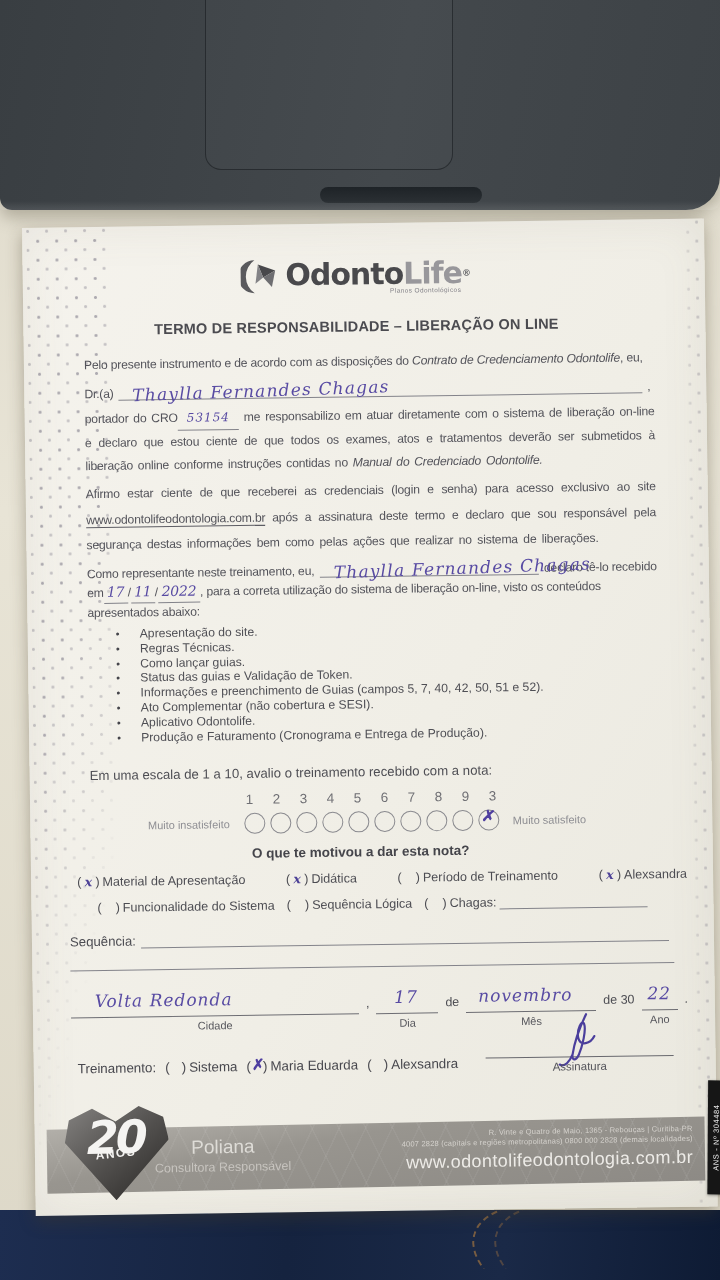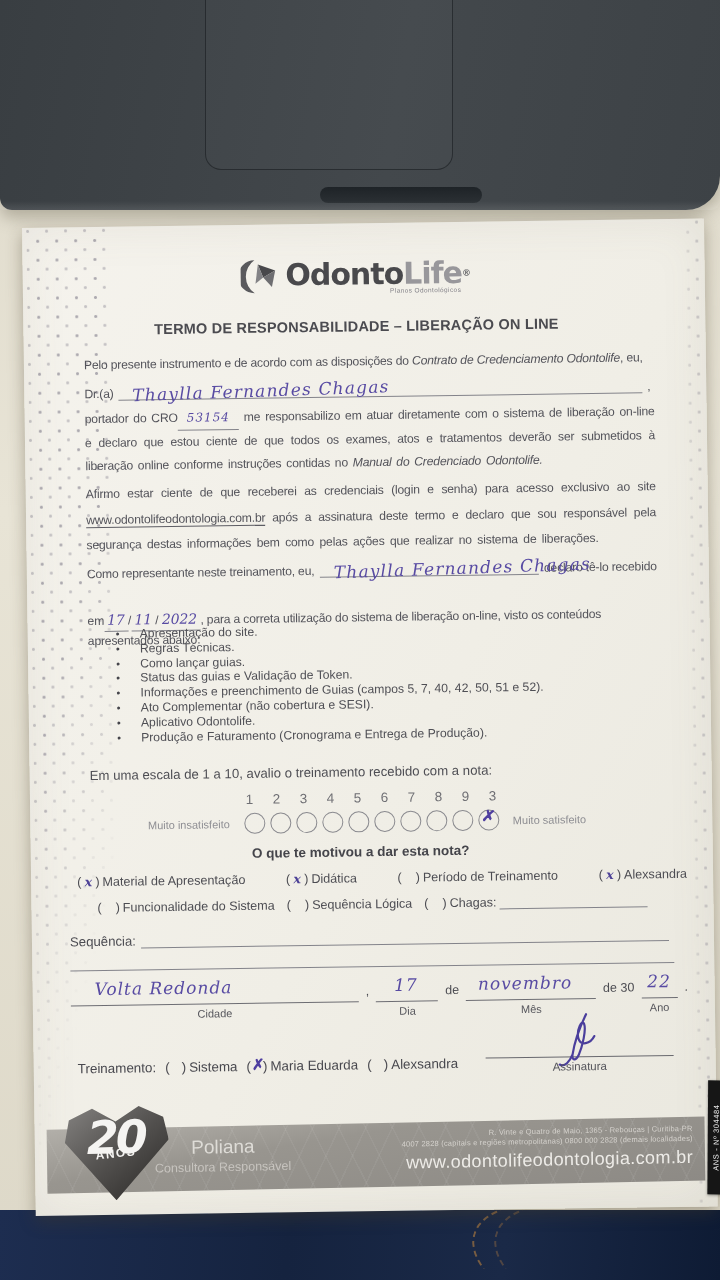--- a/index.html
+++ b/index.html
@@ -55,21 +55,21 @@
   .fill-line{flex:1;border-bottom:1px solid #83838a;position:relative;height:20px;margin:0 5px;}
   .hw{font-family:"DejaVu Serif", serif;font-style:italic;color:#584ba3;}
   .hw-name{position:absolute;left:14px;bottom:-3px;font-size:17px;letter-spacing:1.2px;white-space:nowrap;transform:rotate(-1.2deg);}
   .p1tail{position:absolute;top:181px;left:60px;width:570px;line-height:23px;text-align:justify;word-spacing:1.6px;}
   .hw-cro{display:inline-block;border-bottom:1px solid #83838a;padding:0 9px;font-size:12px;letter-spacing:1px;}
   .p2{position:absolute;top:255px;left:60px;width:570px;line-height:25.5px;text-align:justify;word-spacing:2.2px;}
   .u{border-bottom:1px solid #5c5c63;padding-bottom:0;}
   .p3l1{position:absolute;top:333px;left:60px;width:570px;}
   .p3l2{position:absolute;top:356px;left:60px;width:570px;line-height:19.5px;}
   .dl{display:inline-block;border-bottom:1px solid #83838a;text-align:center;min-width:24px;font-size:14px;}
-  .dl-y{min-width:42px;margin-top:28px;}
+  .dl-y{min-width:42px;}
   
   .bullets{position:absolute;top:400px;left:88px;width:530px;color:#4f4f55;font-size:12.2px;}
   .brow{display:flex;line-height:14.8px;}
   .bdot{width:24px;font-size:11px;color:#45454b;}
   
   .scale-intro{position:absolute;top:541px;left:60px;font-size:13.2px;color:#4e4e54;}
   .nums{position:absolute;top:567px;left:0;right:0;display:flex;justify-content:center;gap:5px;}
   .nums .sp{width:100px;}
   .num{width:22px;text-align:center;font-size:13.5px;color:#6f6f74;}
   .circles{position:absolute;top:588px;left:0;right:0;display:flex;justify-content:center;align-items:center;gap:5px;}
@@ -91,21 +91,21 @@
   
   .citydate{position:absolute;top:752px;left:38px;right:34px;display:flex;align-items:flex-end;font-size:12.5px;color:#4c4c52;}
   .cd-col{display:flex;flex-direction:column;}
   .cd-val{border-bottom:1.2px solid #6d6d73;font-size:17px;height:26px;padding-left:24px;white-space:nowrap;letter-spacing:1px;}
   .cd-lab{font-size:11px;color:#56565c;text-align:center;margin-top:3px;}
   .cd-city{flex:0 0 288px;}
   .cd-day{flex:0 0 62px;}
   .cd-day .cd-val{padding-left:18px;}
   .cd-month{flex:0 0 130px;}
   .cd-month .cd-val{padding-left:12px;}
-  .cd-year{flex:0 0 36px;}
+  .cd-year{flex:0 0 36px;margin-top:12px;}
   .cd-year .cd-val{padding-left:6px;}
   .cd-join{margin:0 7px 19px;white-space:nowrap;}
   
   .ministrante{position:absolute;top:831px;left:44px;display:flex;align-items:flex-end;gap:9px;font-size:13.4px;color:#48484e;}
   .m-mark{display:inline-block;width:10px;text-align:center;font-size:15px;font-weight:bold;color:#4f3fa0;margin:0 -2px;}
   .sigblock{position:absolute;top:790px;right:42px;width:188px;text-align:center;}
   .sig-svg{display:block;margin:0 auto -12px auto;}
   .sigline{border-bottom:1.2px solid #68686e;height:0;}
   .siglab{font-size:11.5px;color:#55555b;margin-top:3px;}
   

